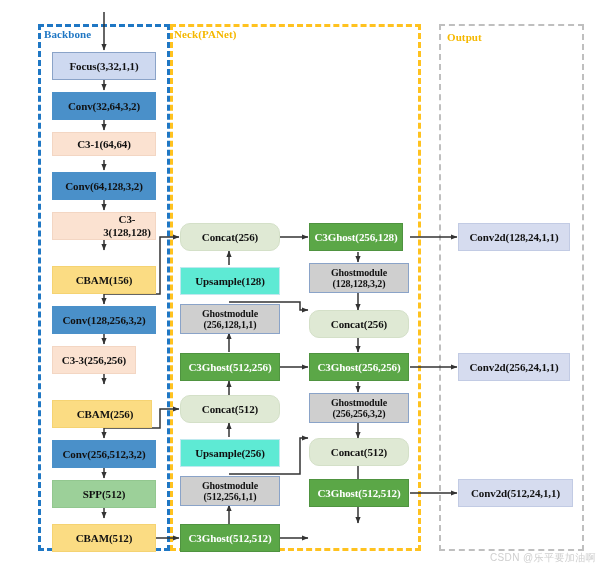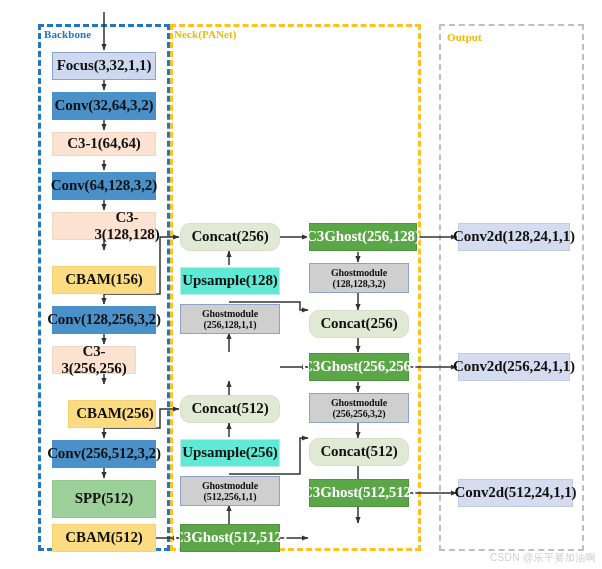--- a/index.html
+++ b/index.html
@@ -43,21 +43,21 @@
   .group-label.output   { color: #f5b800; }
 
   
   .node {
     position: absolute;
     box-sizing: border-box;
     display: flex;
     align-items: center;
     justify-content: center;
     text-align: center;
-    font-size: 15px;
+    font-size: 11px;
     font-weight: bold;
     color: #111111;
     line-height: 1.15;
     letter-spacing: -0.1px;
     border: 1px solid #8aa3c8;
     padding: 0 2px;
   }
   .node.two-line { font-size: 10px; }
 
   
@@ -166,40 +166,41 @@
   </svg>
 
   <div class="node c-focus" style="left:52px; top:52px; width:104px; height:28px;">Focus(3,32,1,1)</div>
   <div class="node c-conv" style="left:52px; top:92px; width:104px; height:28px;">Conv(32,64,3,2)</div>
   <div class="node c-c3" style="left:52px; top:132px; width:104px; height:24px;">C3-1(64,64)</div>
   <div class="node c-conv" style="left:52px; top:172px; width:104px; height:28px;">Conv(64,128,3,2)</div>
   <div class="node c-c3" style="left:52px; top:212px; width:104px; height:28px;padding-left:48px;">C3-3(128,128)</div>
   <div class="node c-cbam" style="left:52px; top:266px; width:104px; height:28px;">CBAM(156)</div>
   <div class="node c-conv" style="left:52px; top:306px; width:104px; height:28px;">Conv(128,256,3,2)</div>
   <div class="node c-c3" style="left:52px; top:346px; width:84px; height:28px;">C3-3(256,256)</div>
-  <div class="node c-cbam" style="left:68px; top:400px; width:88px; height:28px;padding-left:8px;">CBAM(256)</div>
+  <div class="node c-cbam" style="left:52px; top:400px; width:100px; height:28px;padding-left:8px;">CBAM(256)</div>
   <div class="node c-conv" style="left:52px; top:440px; width:104px; height:28px;">Conv(256,512,3,2)</div>
-  <div class="node c-spp" style="left:52px; top:480px; width:104px; height:38px;">SPP(512)</div>
+  <div class="node c-spp" style="left:52px; top:480px; width:104px; height:28px;">SPP(512)</div>
   <div class="node c-cbam" style="left:52px; top:524px; width:104px; height:28px;">CBAM(512)</div>
 
   <div class="node c-concat" style="left:180px; top:223px; width:100px; height:28px;">Concat(256)</div>
   <div class="node c-upsample" style="left:180px; top:267px; width:100px; height:28px;">Upsample(128)</div>
   <div class="node c-ghost two-line" style="left:180px; top:304px; width:100px; height:30px; flex-direction:column;">
     <span>Ghostmodule</span>
     <span>(256,128,1,1)</span>
   </div>
+  <div class="node c-c3ghost" style="left:180px; top:353px; width:100px; height:28px;">C3Ghost(512,256)</div>
   <div class="node c-concat" style="left:180px; top:395px; width:100px; height:28px;">Concat(512)</div>
   <div class="node c-upsample" style="left:180px; top:439px; width:100px; height:28px;">Upsample(256)</div>
   <div class="node c-ghost two-line" style="left:180px; top:476px; width:100px; height:30px; flex-direction:column;">
     <span>Ghostmodule</span>
     <span>(512,256,1,1)</span>
   </div>
   <div class="node c-c3ghost" style="left:180px; top:524px; width:100px; height:28px;">C3Ghost(512,512)</div>
 
-  <div class="node c-c3ghost" style="left:309px; top:223px; width:108px; height:28px;">C3Ghost(256,128)</div>
+  <div class="node c-c3ghost" style="left:309px; top:223px; width:94px; height:28px;">C3Ghost(256,128)</div>
   <div class="node c-ghost two-line" style="left:309px; top:263px; width:100px; height:30px; flex-direction:column;">
     <span>Ghostmodule</span>
     <span>(128,128,3,2)</span>
   </div>
   <div class="node c-concat" style="left:309px; top:310px; width:100px; height:28px;">Concat(256)</div>
   <div class="node c-c3ghost" style="left:309px; top:353px; width:100px; height:28px;">C3Ghost(256,256)</div>
   <div class="node c-ghost two-line" style="left:309px; top:393px; width:100px; height:30px; flex-direction:column;">
     <span>Ghostmodule</span>
     <span>(256,256,3,2)</span>
   </div>

